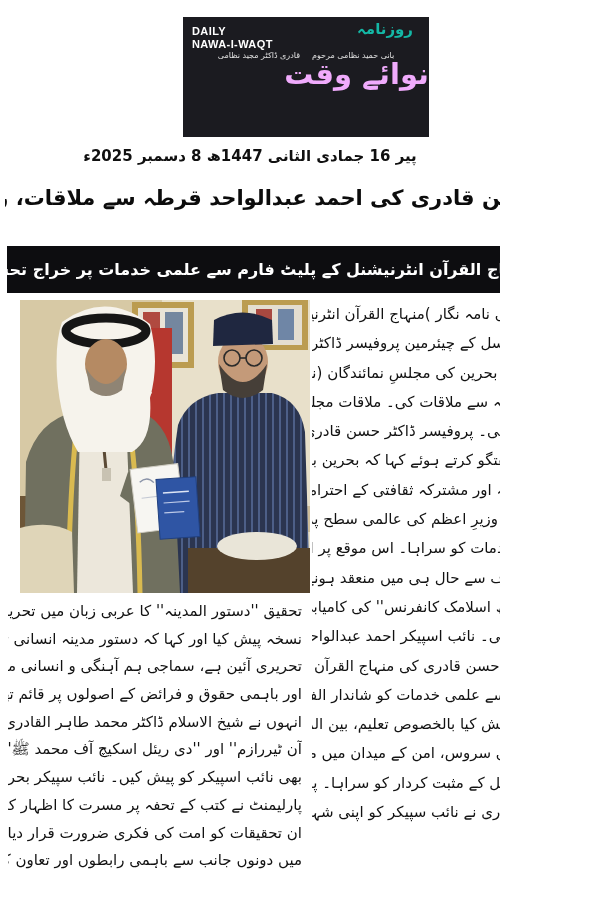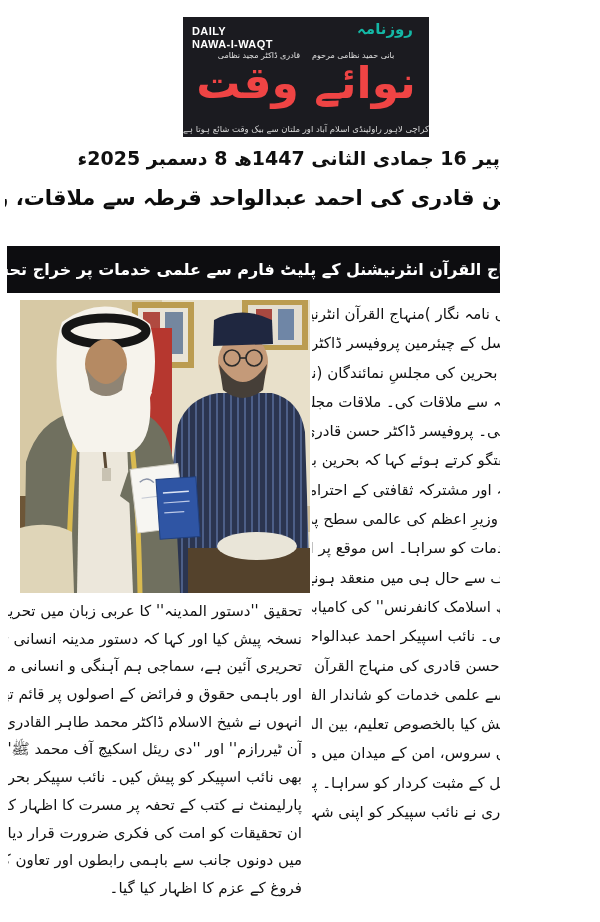--- a/index.html
+++ b/index.html
@@ -6,28 +6,28 @@
   body{font-family:"DejaVu Sans",sans-serif;}
   .page{position:relative;width:500px;height:922px;background:#fff;overflow:hidden;}
 
   
   .masthead{position:absolute;left:183px;top:17px;width:246px;height:120px;background:#1b1b20;color:#fff;}
   .daily{position:absolute;left:9px;top:8px;direction:ltr;font-family:"Liberation Sans","DejaVu Sans",sans-serif;
          font-weight:bold;font-size:11px;line-height:1.2;letter-spacing:.4px;color:#fff;}
   .roznama{position:absolute;right:16px;top:3px;direction:rtl;font-size:15px;font-weight:bold;color:#14b8a6;}
   .mast-small{position:absolute;top:34px;width:100%;display:flex;justify-content:center;gap:12px;
               direction:rtl;font-size:8px;color:#e0e0e0;}
-  .mast-logo{position:absolute;top:42px;width:100%;text-align:center;direction:rtl;
-             font-size:44px;font-weight:bold;color:#ef4444;line-height:1.1;}
+  .mast-logo{position:absolute;top:42px;width:100%;text-align:right;direction:rtl;
+             font-size:29px;font-weight:bold;color:#f0abfc;line-height:1.1;}
   .mast-cities{position:absolute;bottom:3px;width:100%;text-align:center;direction:rtl;
                font-size:8.5px;color:#d8d8d8;}
 
   
-  .dateline{position:absolute;top:147px;left:0;width:100%;direction:rtl;
-            font-size:19px;font-weight:bold;color:#101010;white-space:nowrap;}
+  .dateline{position:absolute;top:147px;left:0;width:100%;text-align:center;direction:rtl;
+            font-size:15px;font-weight:bold;color:#101010;white-space:nowrap;}
   .headline{position:absolute;top:186px;left:5px;width:590px;text-align:center;direction:rtl;
             font-size:21px;font-weight:bold;color:#0c0c0c;white-space:nowrap;overflow:hidden;}
 
   
   .subbar{position:absolute;top:246px;left:7px;width:586px;height:47px;background:#0d0d10;
           display:flex;align-items:center;justify-content:center;}
   .subbar-text{direction:rtl;color:#fff;font-size:16px;font-weight:bold;white-space:nowrap;}
 
   
   .photo-wrap{position:absolute;left:20px;top:300px;width:290px;height:293px;overflow:hidden;background:#d7c9a5;}
@@ -52,21 +52,20 @@
     <div class="daily">
       <span>DAILY</span><br>
       <span>NAWA-I-WAQT</span>
     </div>
     <div class="roznama">روزنامہ</div>
     <div class="mast-small">
       <span>بانی حمید نظامی مرحوم</span>
       <span>قادری ڈاکٹر مجید نظامی</span>
     </div>
     <div class="mast-logo">نوائے وقت</div>
-    <div class="mast-cities">کراچی لاہور راولپنڈی اسلام آباد اور ملتان سے بیک وقت شائع ہوتا ہے</div>
   </div>
 
   <div class="dateline">پیر 16 جمادی الثانی 1447ھ 8 دسمبر 2025ء</div>
 
   <div class="headline">ڈاکٹر حسن قادری کی احمد عبدالواحد قرطہ سے ملاقات، رواداری کیلئے خدمات کو سراہا</div>
 
   <div class="subbar">
     <div class="subbar-text">نائب سپیکر قرطہ نے منہاج القرآن انٹرنیشنل کے پلیٹ فارم سے علمی خدمات پر خراج تحسین پیش کیا</div>
   </div>
 
@@ -178,16 +177,15 @@
       <div class="tline">تحقیق ''دستور المدینہ'' کا عربی زبان میں تحریر کردہ</div>
       <div class="tline">نسخہ پیش کیا اور کہا کہ دستور مدینہ انسانی تاریخ کا پہلا</div>
       <div class="tline">تحریری آئین ہے، سماجی ہم آہنگی و انسانی مشترکات</div>
       <div class="tline">اور باہمی حقوق و فرائض کے اصولوں پر قائم تھا۔</div>
       <div class="tline">انہوں نے شیخ الاسلام ڈاکٹر محمد طاہر القادری کا ''فتویٰ</div>
       <div class="tline">آن ٹیررازم'' اور ''دی ریئل اسکیچ آف محمد ﷺ'' کتب</div>
       <div class="tline">بھی نائب اسپیکر کو پیش کیں۔ نائب سپیکر بحرین</div>
       <div class="tline">پارلیمنٹ نے کتب کے تحفہ پر مسرت کا اظہار کیا اور</div>
       <div class="tline">ان تحقیقات کو امت کی فکری ضرورت قرار دیا ملاقات</div>
       <div class="tline">میں دونوں جانب سے باہمی رابطوں اور تعاون کے</div>
-      <div class="tline">فروغ کے عزم کا اظہار کیا گیا۔</div>
     </div>
 
 </div>
 
 </body></html>

